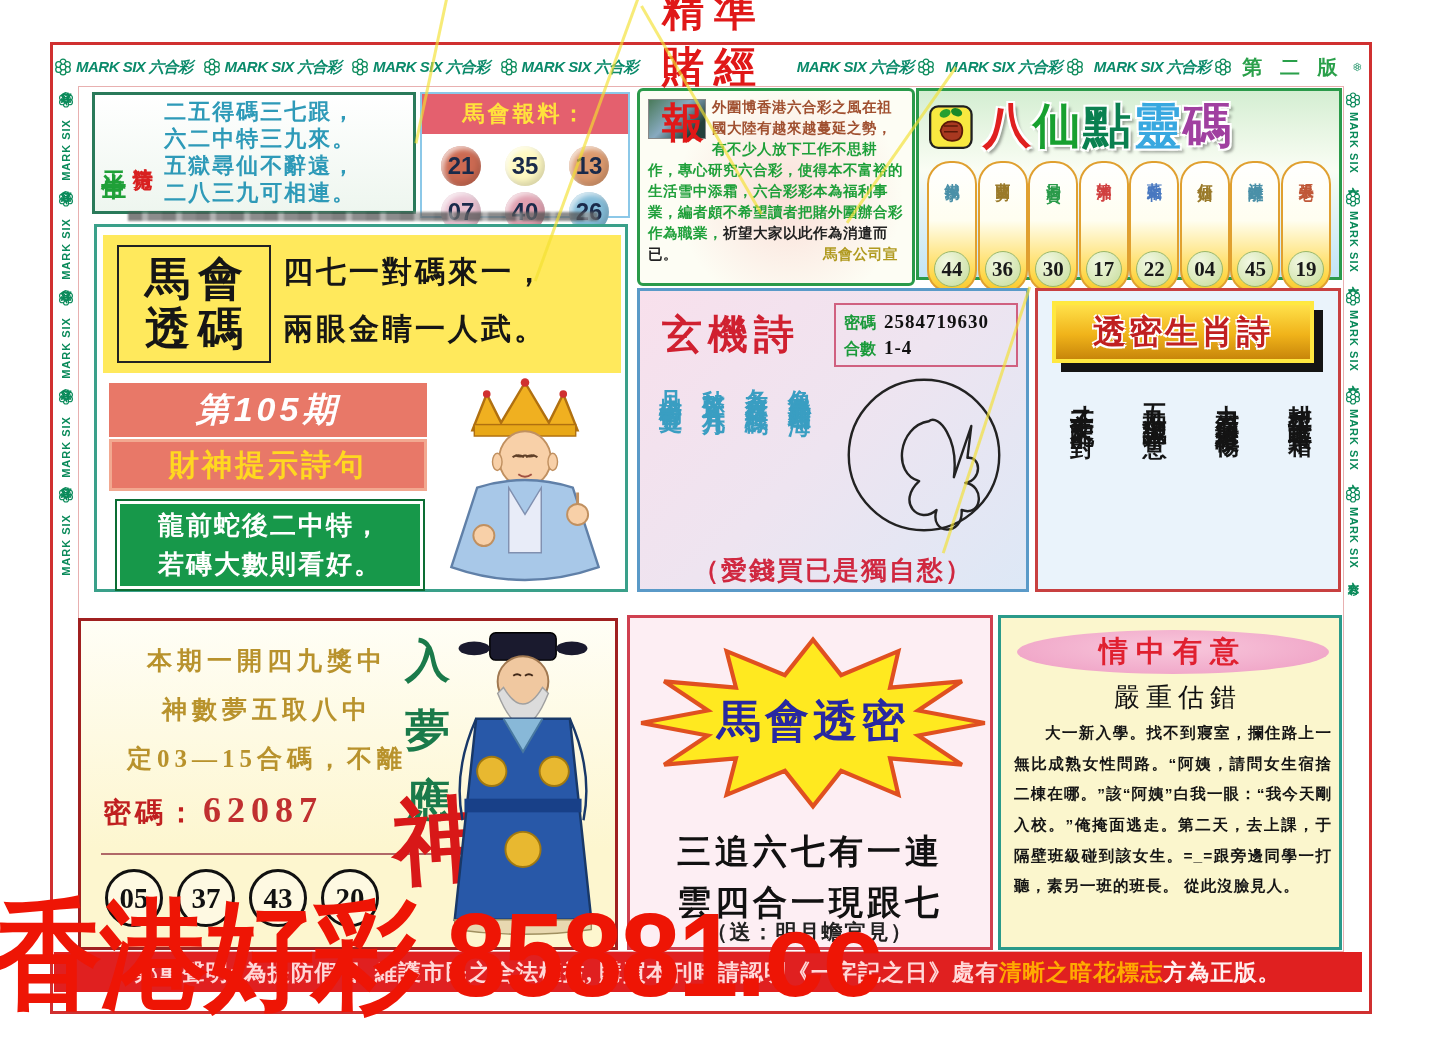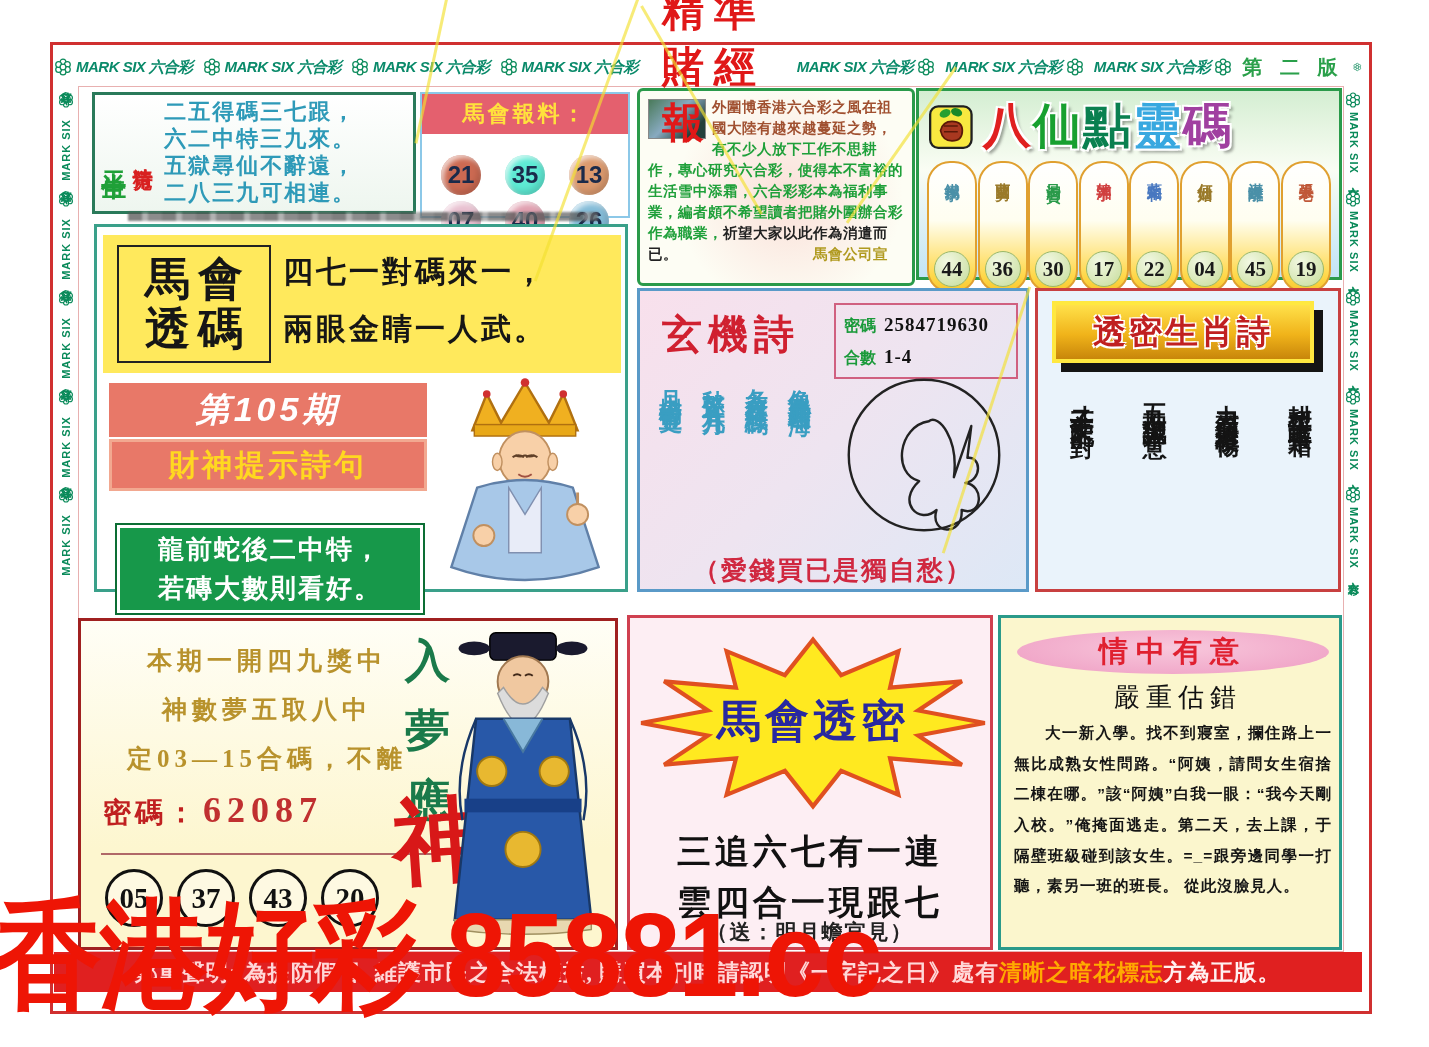--- a/index.html
+++ b/index.html
@@ -36,32 +36,32 @@
       background:linear-gradient(180deg,#ffffff,#eef6ef);display:flex;align-items:center;padding:16px 6px;}
   .zodiac-l1{font-size:25px;font-weight:900;color:#1fa038;line-height:1.05;}
   .zodiac-l2{font-size:20px;font-weight:900;color:#d82020;line-height:1.15;margin-left:4px;}
   .zodiac-lines{margin-left:10px;flex:1;}
   .zodiac-lines div{font-size:22px;font-weight:900;color:#2e9ab8;letter-spacing:2px;line-height:1.22;white-space:nowrap;}
 
   
   .sec-tips{left:420px;top:92px;width:210px;height:126px;border:2px solid #8cc8e8;background:#fff;}
   .tips-head{height:40px;background:#e4606e;color:#ffe23c;font-size:22px;font-weight:900;
              display:flex;align-items:center;justify-content:center;letter-spacing:3px;}
-  .tips-balls{display:flex;flex-wrap:wrap;padding:21px 6px;gap:6px 24px;justify-content:center;}
+  .tips-balls{display:flex;flex-wrap:wrap;padding:12px 6px;gap:6px 24px;justify-content:center;}
   .ball{width:40px;height:40px;border-radius:50%;display:flex;align-items:center;justify-content:center;
         font-size:24px;font-weight:900;color:#1a2a4a;box-shadow:inset -3px -4px 6px rgba(0,0,0,.15), inset 3px 3px 5px rgba(255,255,255,.7);}
 
   
   .sec-notice{left:637px;top:88px;width:278px;height:198px;border:3px solid #2a9a4a;border-radius:6px;
       background:radial-gradient(circle at 55% 55%, rgba(240,120,120,.22), rgba(255,255,255,0) 62%),#fdfdf4;
       padding:6px 8px;font-size:14.5px;font-weight:900;line-height:1.45;letter-spacing:.5px;}
   .notice-photo{float:left;width:56px;height:38px;margin:2px 6px 2px 0;border:1px solid #888;
       background:linear-gradient(135deg,#4a7a5a,#88aac0 45%,#24403a 80%);filter:blur(.4px);}
   .seg1{color:#a05030;} .seg2{color:#1fa03a;} .seg3{color:#222;}
-  .notice-sign{color:#b09a20;float:right;margin-right:16px;}
+  .notice-sign{color:#b09a20;float:right;margin-right:6px;}
 
   
   .sec-eight{left:916px;top:88px;width:426px;height:192px;border:3px solid #2a9a4a;
       background:linear-gradient(180deg,#d4eed2 0%,#fafdf4 42%,#c2e4f6 100%);padding:2px 6px;}
   .eight-title{display:flex;align-items:center;gap:8px;height:66px;padding-left:4px;}
   .eight-char{font-size:48px;font-weight:900;font-family:"Liberation Serif","DejaVu Serif",serif;
       text-shadow:2px 2px 0 #fff,-2px -2px 0 #fff,2px -2px 0 #fff,-2px 2px 0 #fff,4px 4px 3px rgba(0,0,0,.35);}
   .caps-row{display:flex;justify-content:space-between;padding:2px 2px;}
   .capsule{width:46px;height:116px;border:2px solid #e0a030;border-radius:23px;
       background:linear-gradient(180deg,#ffffff 0%,#fffef0 45%,#ffd84a 88%,#f8c830 100%);
@@ -79,30 +79,30 @@
       font-size:45px;font-weight:900;line-height:1.12;letter-spacing:8px;color:#161616;
       font-family:"Liberation Serif","DejaVu Serif",serif;text-indent:8px;}
   .touma-lines{position:absolute;left:180px;top:8px;font-size:30px;font-weight:900;color:#161616;
       letter-spacing:3px;line-height:1.9;font-family:"Liberation Serif","DejaVu Serif",serif;white-space:nowrap;}
   .issue-num{position:absolute;left:12px;top:156px;width:318px;height:54px;background:#e87868;
       color:#fff;font-size:34px;font-weight:900;display:flex;align-items:center;justify-content:center;letter-spacing:4px;font-style:italic;}
   .issue-sub{position:absolute;left:12px;top:212px;width:318px;height:52px;background:#e87868;border:3px solid #f2a890;
       box-sizing:border-box;color:#ffd820;font-size:30px;font-weight:900;display:flex;align-items:center;justify-content:center;letter-spacing:3px;}
   .issue-green{position:absolute;left:18px;top:272px;width:306px;height:88px;background:#17984a;
       border:2px solid #0c6e34;box-shadow:inset 0 0 0 3px #fff;display:flex;flex-direction:column;
-      align-items:center;justify-content:center;margin-top:24px;}
+      align-items:center;justify-content:center;}
   .issue-green div{color:#fff;font-size:26px;font-weight:900;letter-spacing:2px;line-height:1.5;white-space:nowrap;}
   .buddha{position:absolute;left:330px;top:144px;width:196px;height:220px;}
 
   
   .sec-xuanji{left:637px;top:288px;width:392px;height:304px;border:3px solid #5a9ac8;
       background:linear-gradient(135deg,#f8e0ec 0%,#eee4f0 50%,#dde8f6 100%);}
   .xuanji-title{position:absolute;left:22px;top:16px;font-size:40px;font-weight:900;color:#d02030;
       letter-spacing:6px;font-family:"Liberation Serif","DejaVu Serif",serif;}
-  .code-box{position:absolute;left:194px;top:12px;width:184px;height:76px;border:2px solid #d06080;
+  .code-box{position:absolute;left:194px;top:12px;width:184px;height:64px;border:2px solid #d06080;
       padding:4px 8px;box-sizing:border-box;display:flex;flex-direction:column;justify-content:space-around;}
   .code-row{display:flex;align-items:baseline;gap:8px;white-space:nowrap;}
   .code-lab{font-size:16px;font-weight:900;color:#1a9a3a;}
   .code-val{font-size:19px;font-weight:700;color:#111;font-family:"Liberation Serif","DejaVu Serif",serif;letter-spacing:1px;}
   .xuanji-cols{position:absolute;left:16px;top:80px;height:200px;display:flex;gap:12px;}
   .xuanji-cols .vert{font-size:23px;font-weight:900;color:#3a9ec2;letter-spacing:4px;}
   .scribble{position:absolute;left:202px;top:82px;width:164px;height:164px;}
   .xuanji-bottom{position:absolute;left:0;top:262px;width:100%;text-align:center;font-size:26px;
       font-weight:900;color:#d02840;letter-spacing:2px;}
 
@@ -481,21 +481,21 @@
         <div>五獄尋仙不辭遠，</div>
         <div>二八三九可相連。</div>
       </div>
   </div>
 
   <div class="section sec-tips">
     <div class="tips-head">馬會報料：</div>
     <div class="tips-balls">
 
     <div class="ball" style="background: rgb(204, 106, 82);">21</div>
-        <div class="ball" style="background: #5eead4;">35</div>
+        <div class="ball" style="background: #fef9c3;">35</div>
         <div class="ball" style="background: rgb(220, 154, 110);">13</div>
         <div class="ball" style="background: rgb(232, 192, 208);">07</div>
         <div class="ball" style="background: rgb(224, 160, 176);">40</div>
         <div class="ball" style="background: rgb(132, 188, 216);">26</div>
         <div class="ball" style="background: rgb(168, 204, 128);">48</div>
         <div class="ball" style="background: rgb(176, 170, 204);">16</div>
       </div>
   </div>
 
   <div class="section sec-notice">

